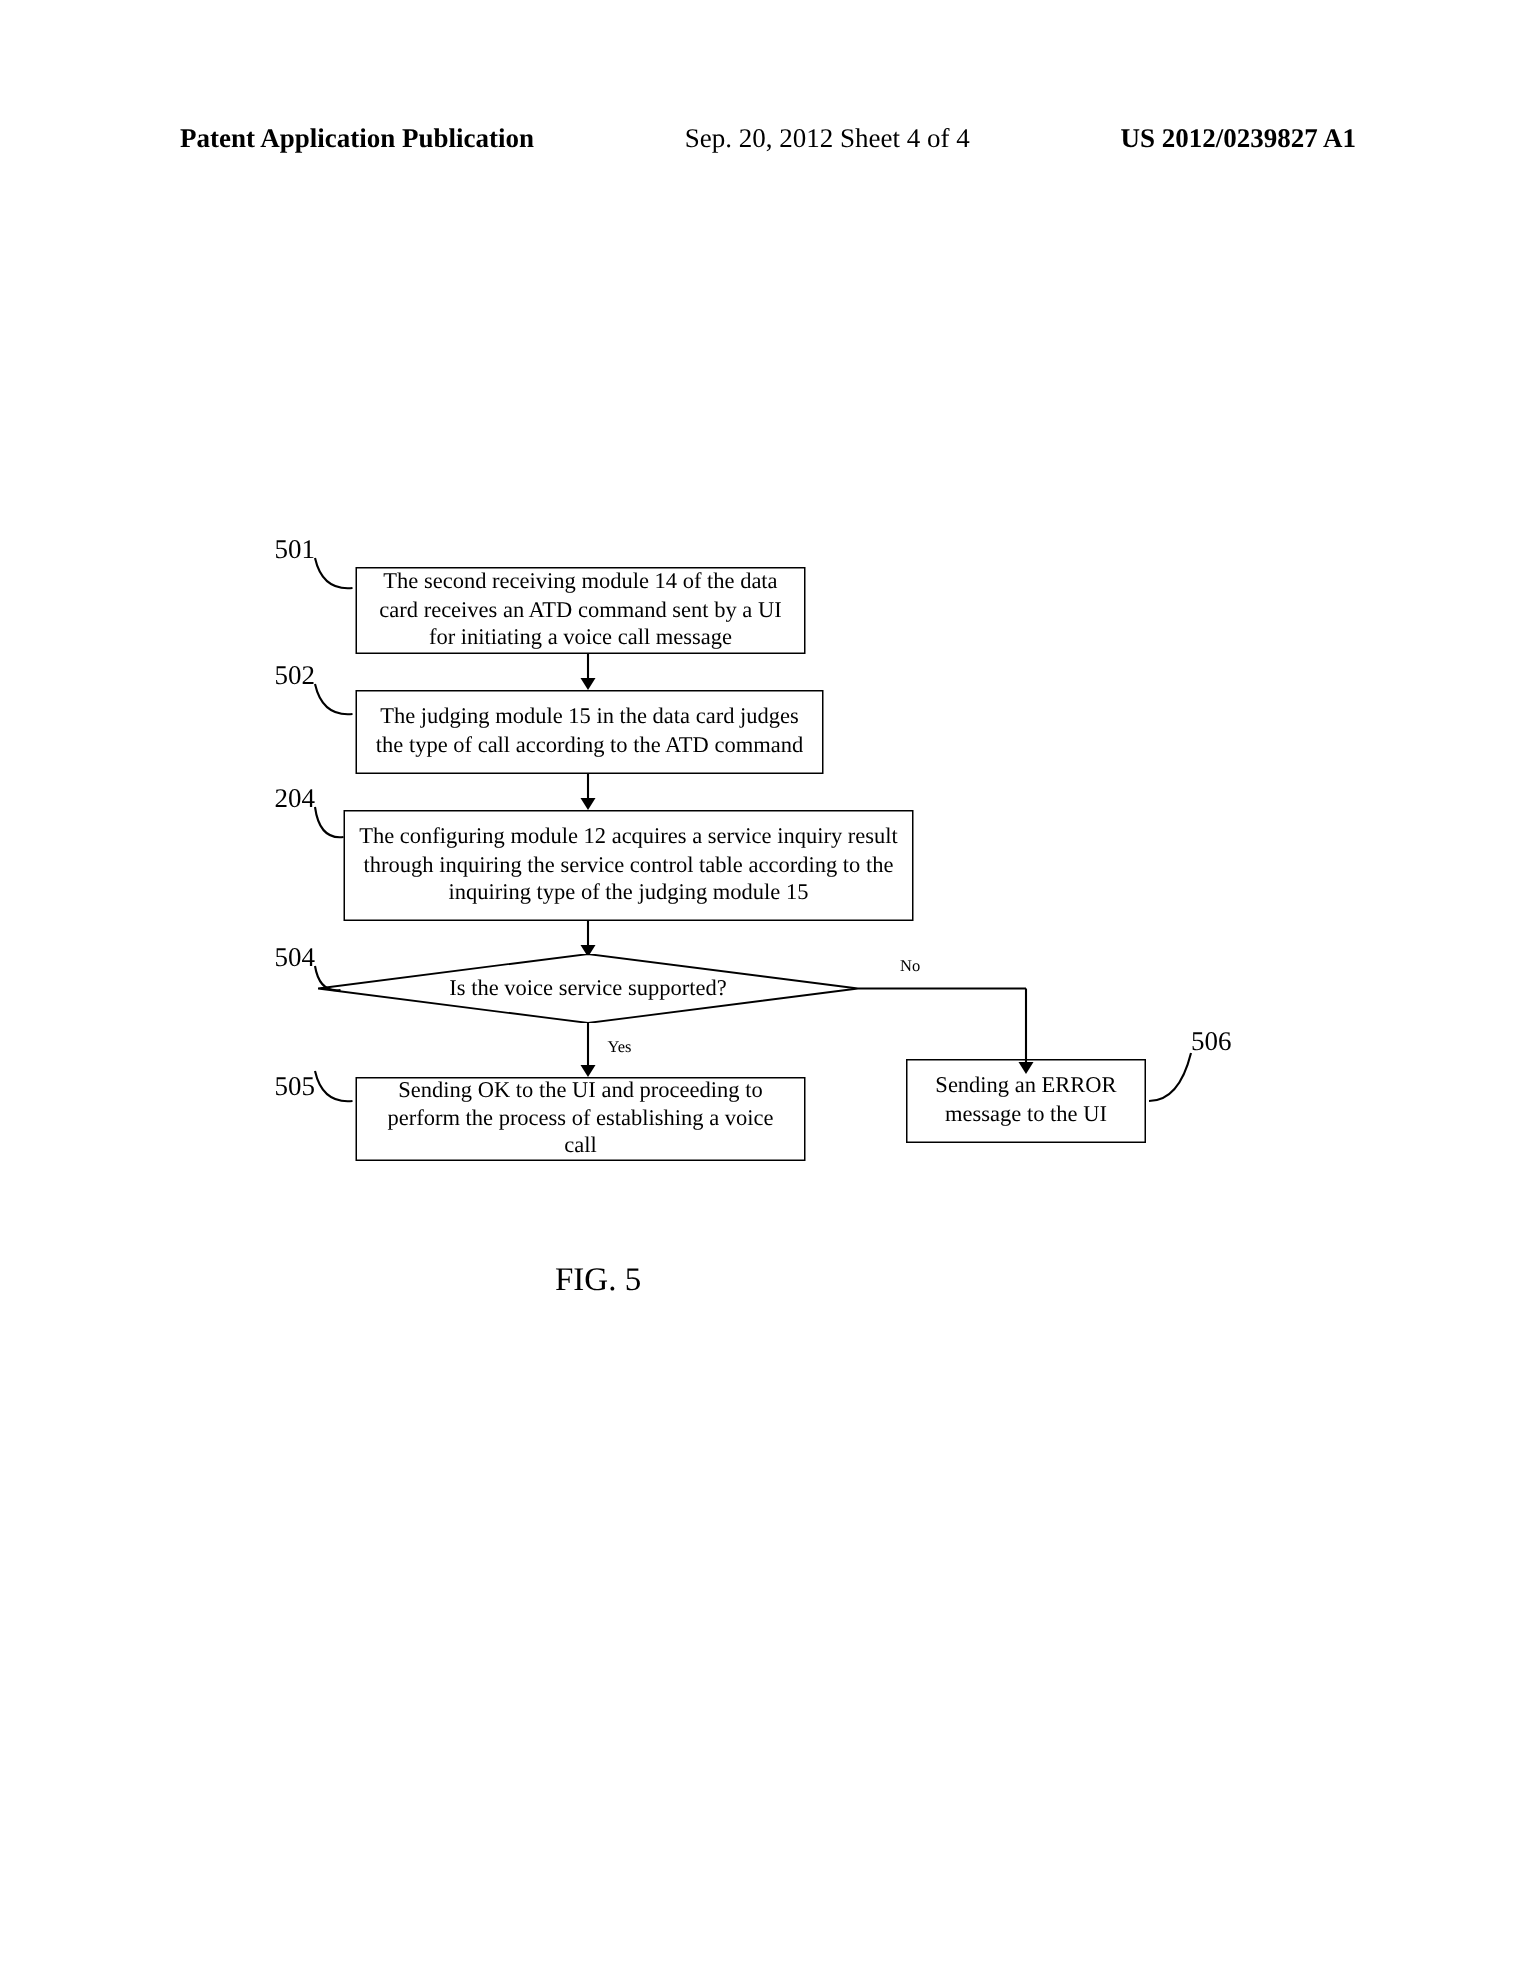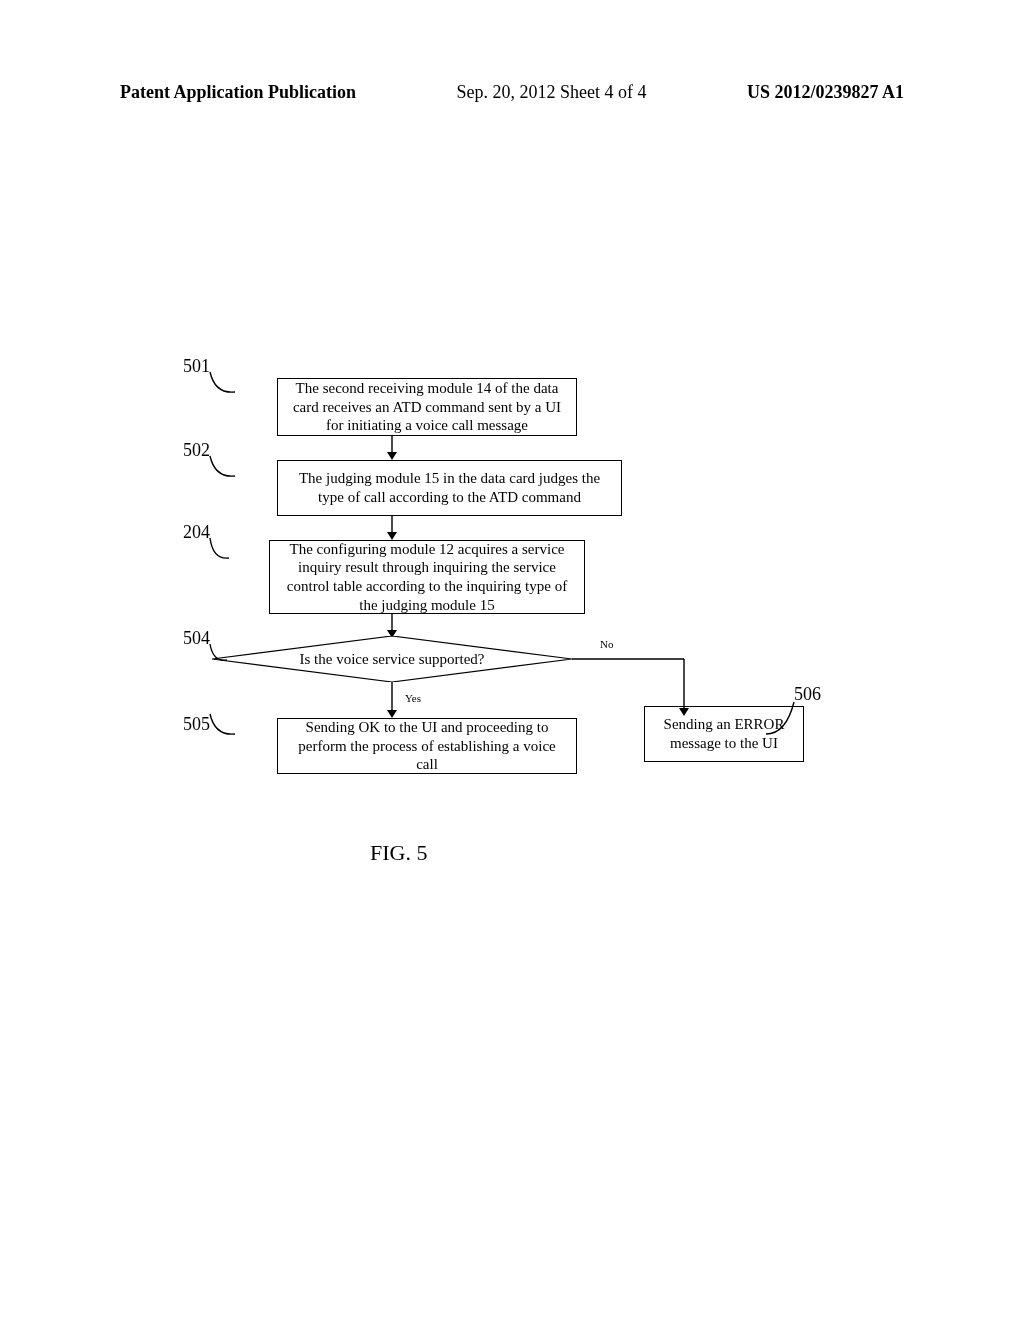--- a/index.html
+++ b/index.html
@@ -31,21 +31,20 @@
     .box {
       position: absolute;
       border: 1px solid #000;
       text-align: center;
       font-size: 15px;
       line-height: 1.25;
       display: flex;
       align-items: center;
       justify-content: center;
       padding: 4px 8px;
-      margin-left: 40px;
     }
     .diamond {
       position: absolute;
     }
     .diamond-shape {
       width: 100%;
       height: 100%;
     }
     .diamond-text {
       position: absolute;
@@ -87,32 +86,32 @@
   <span class="ref-label" style="left:183px; top:-4px;">501</span>
   <svg class="connector" style="left:205px; top:10px;" width="40" height="30">
     <path d="M5 2 Q 10 24, 30 22" stroke="#000" fill="none" stroke-width="1.4"></path>
   </svg>
 
   <svg class="connector" style="left:382px; top:76px;" width="20" height="26">
     <line x1="10" y1="0" x2="10" y2="18" stroke="#000" stroke-width="1.4"></line>
     <polygon points="10,24 5,16 15,16" fill="#000"></polygon>
   </svg>
 
-  <div class="box" style="left:237px; top:100px; width:345px; height:56px;">The judging module 15 in the data card judges the type of call according to the ATD command</div>
+  <div class="box" style="left:237px; top:100px; width:312px; height:56px;">The judging module 15 in the data card judges the type of call according to the ATD command</div>
   <span class="ref-label" style="left:183px; top:80px;">502</span>
   <svg class="connector" style="left:205px; top:94px;" width="40" height="30">
     <path d="M5 2 Q 10 24, 30 22" stroke="#000" fill="none" stroke-width="1.4"></path>
   </svg>
 
   <svg class="connector" style="left:382px; top:156px;" width="20" height="26">
     <line x1="10" y1="0" x2="10" y2="18" stroke="#000" stroke-width="1.4"></line>
     <polygon points="10,24 5,16 15,16" fill="#000"></polygon>
   </svg>
 
-  <div class="box" style="left:229px; top:180px; width:316px; height:74px;">The configuring module 12 acquires a service inquiry result through inquiring the service control table according to the inquiring type of the judging module 15</div>
+  <div class="box" style="left:229px; top:180px; width:380px; height:74px;">The configuring module 12 acquires a service inquiry result through inquiring the service control table according to the inquiring type of the judging module 15</div>
   <span class="ref-label" style="left:183px; top:162px;">204</span>
   <svg class="connector" style="left:205px; top:176px;" width="34" height="30">
     <path d="M5 2 Q 8 24, 24 22" stroke="#000" fill="none" stroke-width="1.4"></path>
   </svg>
 
   <svg class="connector" style="left:382px; top:254px;" width="20" height="26">
     <line x1="10" y1="0" x2="10" y2="18" stroke="#000" stroke-width="1.4"></line>
     <polygon points="10,24 5,16 15,16" fill="#000"></polygon>
   </svg>
 

